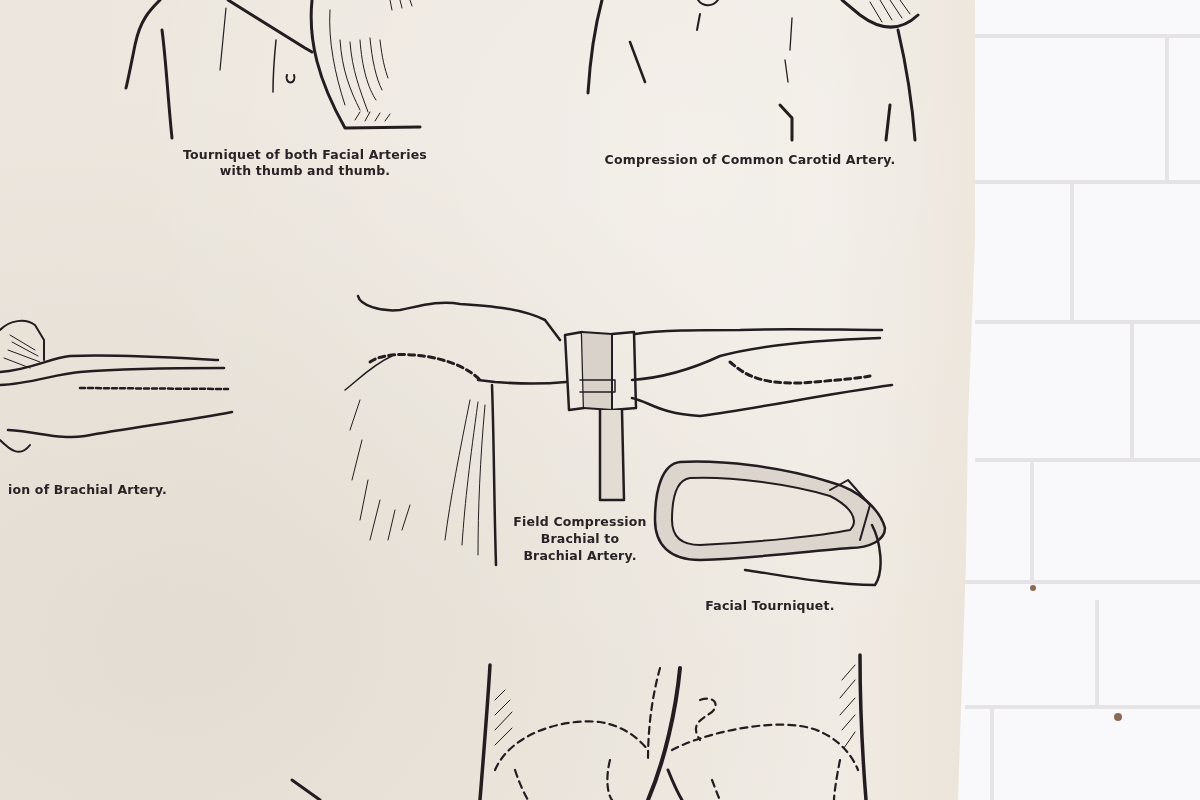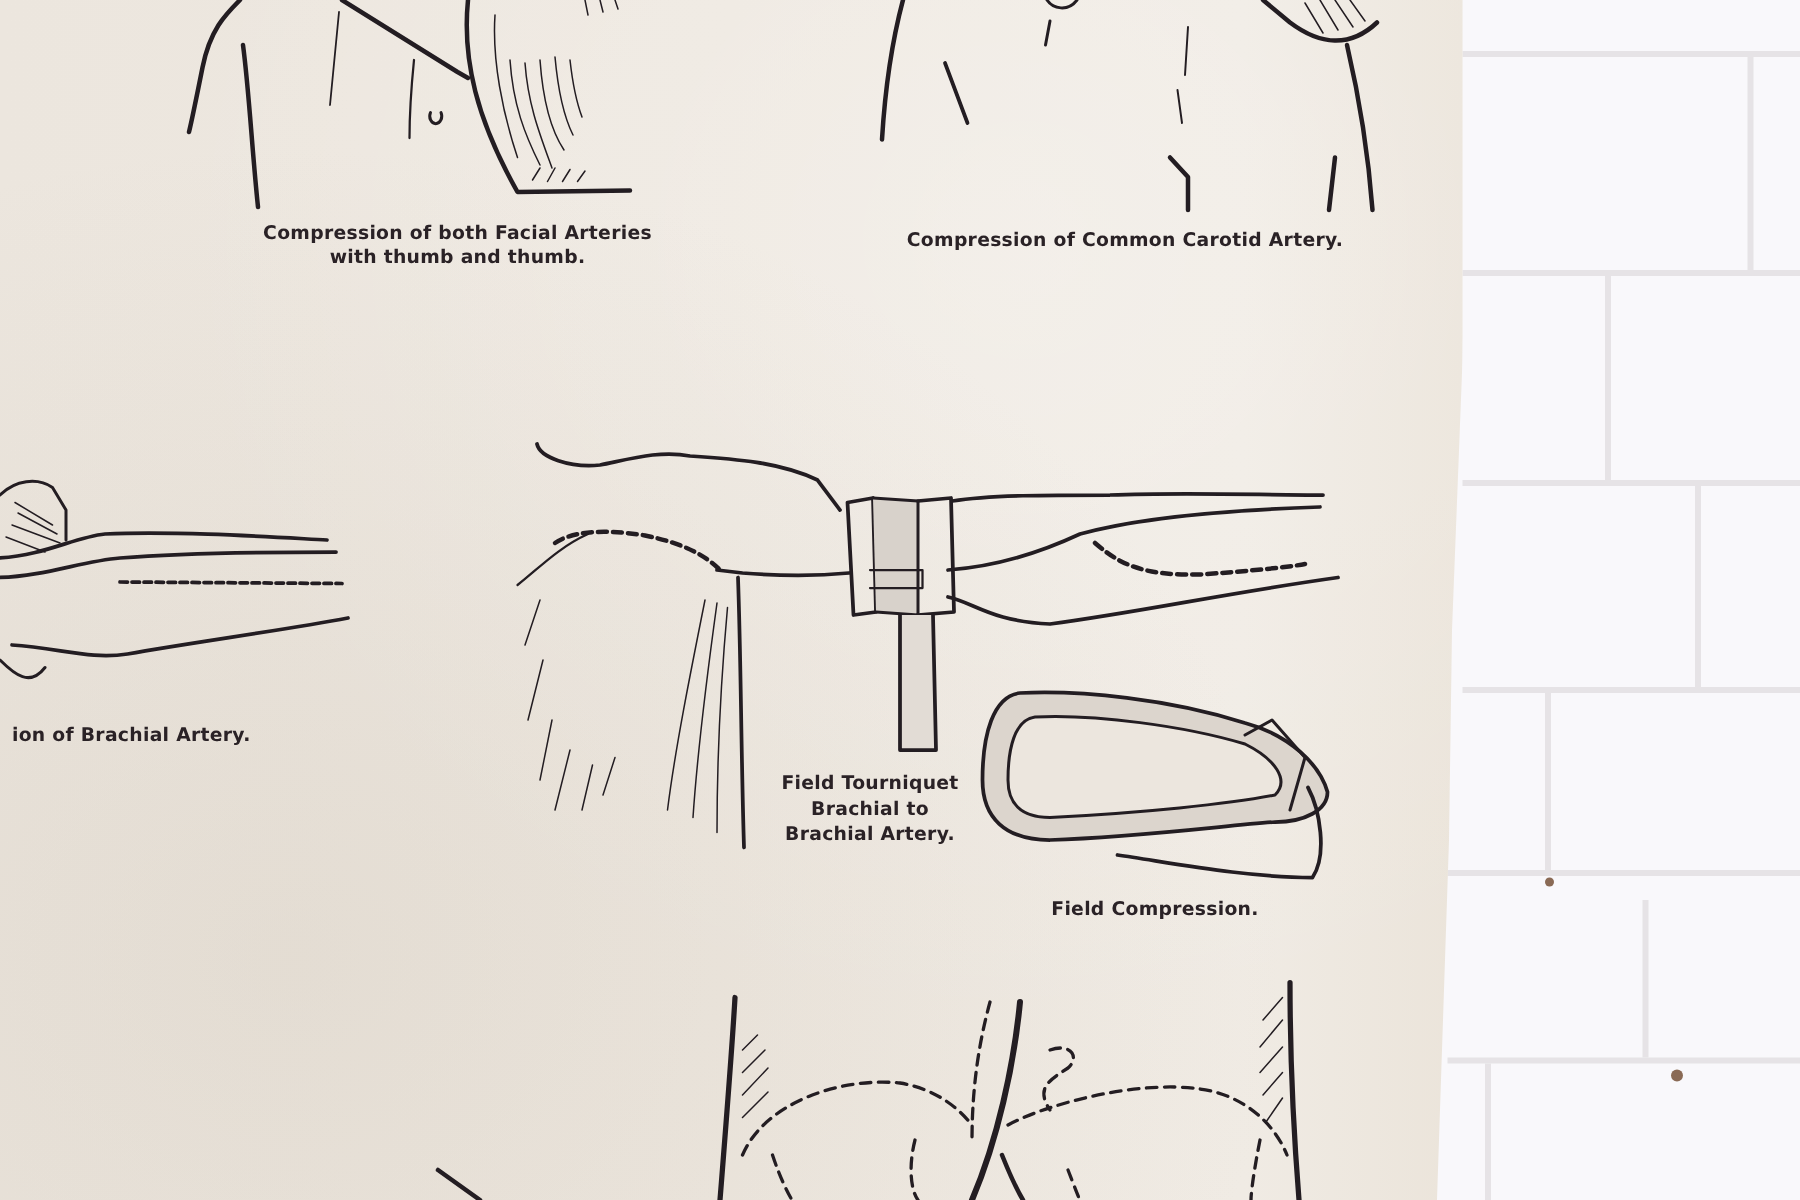--- a/index.html
+++ b/index.html
@@ -141,33 +141,33 @@
       </g>
       <g stroke-width="1">
           <path d="M495,700 L505,690 M495,715 L510,700 M495,730 L512,712 M495,745 L512,728"></path>
       <path d="M855,665 L842,680 M855,680 L840,698 M855,698 L840,715 M855,715 L842,730 M855,732 L844,748"></path>
         </g>
     </g>
   </g>
 </svg>
 
 <div class="caption" style="left:150px;top:147px;width:310px;">
-  <div>Compression of both Facial Arteries</div>
+  <div>Tourniquet of both Facial Arteries</div>
   <div>with thumb and thumb.</div>
 </div>
 
 <div class="caption" style="left:585px;top:152px;width:330px;">
   <div>Compression of Common Carotid Artery.</div>
 </div>
 
 <div class="caption" style="left:0px;top:482px;width:175px;text-align:center;">
   <div>ion of Brachial Artery.</div>
 </div>
 
 <div class="caption" style="left:500px;top:513px;width:160px;line-height:17px;">
-  <div>Field Tourniquet</div>
+  <div>Field Compression</div>
   <div>Brachial to</div>
   <div>Brachial Artery.</div>
 </div>
 
 <div class="caption" style="left:690px;top:598px;width:160px;">
-  <div>Field Compression.</div>
+  <div>Facial Tourniquet.</div>
 </div>
 
 </body></html>

